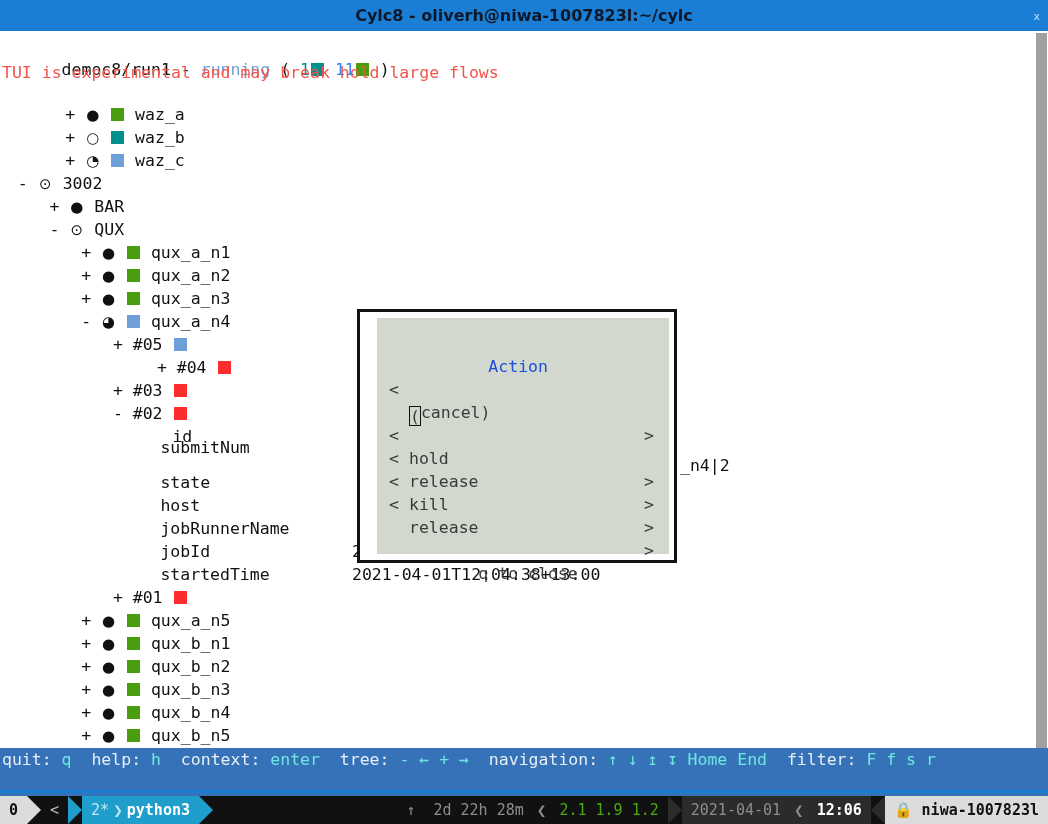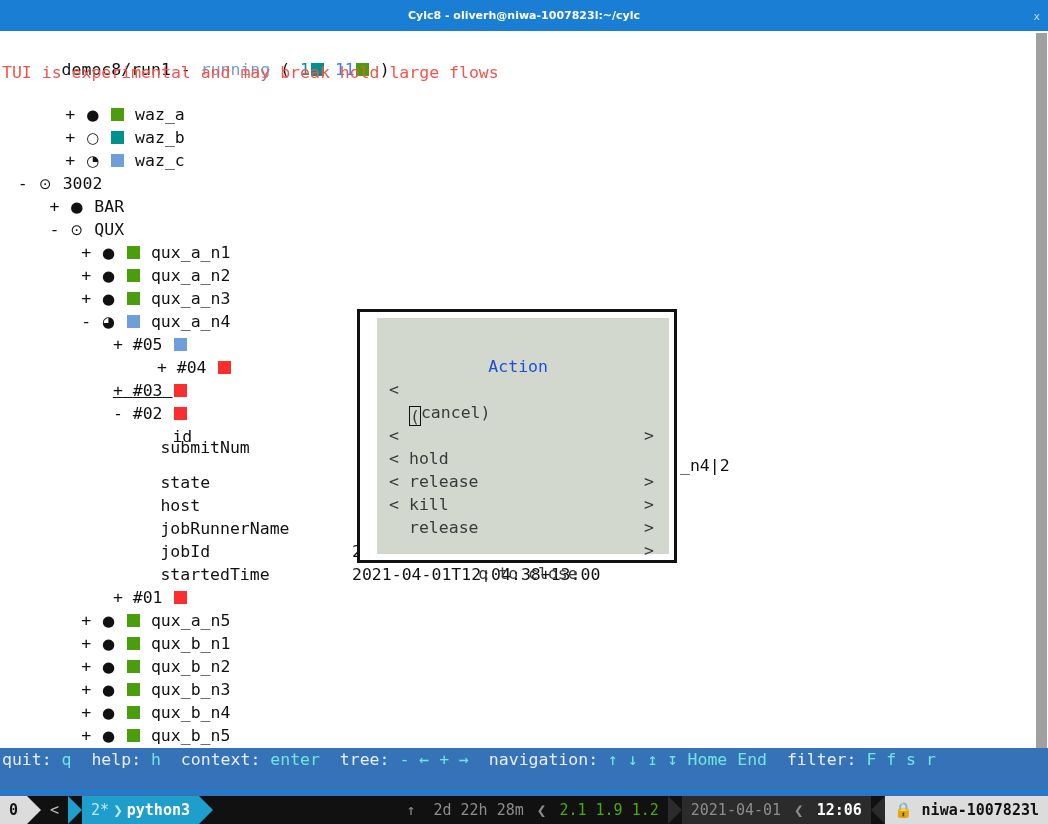--- a/index.html
+++ b/index.html
@@ -23,23 +23,23 @@
     position: absolute;
     left: 0; top: 0;
     width: 1048px;
     height: 31px;
     background: #1a7fd4;
     display: flex;
     align-items: center;
     justify-content: center;
   }
   #titlebar .title-text {
-    color: #ffffff;
+    color: #0f172a;
     font-family: "DejaVu Sans", "Liberation Sans", sans-serif;
-    font-size: 11px;
+    font-size: 16px;
     font-weight: bold;
     letter-spacing: 0px;
   }
   #titlebar .close-x {
     position: absolute;
     right: 8px;
     top: 50%;
     transform: translateY(-50%);
     color: #bcdcf7;
     font-family: "DejaVu Sans", "Liberation Sans", sans-serif;
@@ -252,21 +252,21 @@
         <div class="line" style="top: 118px; left: 65.36px;"><span>+</span> <span class="glyph">◔</span> <span class="sq sq-blue"></span> <span>waz_c</span></div>
         <div class="line" style="top: 141px; left: 17.84px;"><span>-</span> <span class="glyph">⊙</span> <span>3002</span></div>
         <div class="line" style="top: 164px; left: 49.52px;"><span>+</span> <span class="glyph">●</span> <span>BAR</span></div>
         <div class="line" style="top: 187px; left: 49.52px;"><span>-</span> <span class="glyph">⊙</span> <span>QUX</span></div>
         <div class="line" style="top: 210px; left: 81.2px;"><span>+</span> <span class="glyph">●</span> <span class="sq sq-green"></span> <span>qux_a_n1</span></div>
         <div class="line" style="top: 233px; left: 81.2px;"><span>+</span> <span class="glyph">●</span> <span class="sq sq-green"></span> <span>qux_a_n2</span></div>
         <div class="line" style="top: 256px; left: 81.2px;"><span>+</span> <span class="glyph">●</span> <span class="sq sq-green"></span> <span>qux_a_n3</span></div>
         <div class="line" style="top: 279px; left: 81.2px;"><span>-</span> <span class="glyph">◕</span> <span class="sq sq-blue"></span> <span>qux_a_n4</span></div>
         <div class="line" style="top: 302px; left: 112.88px;"><span>+</span> <span>#05</span> <span class="sq sq-blue"></span></div>
         <div class="line" style="top: 325px; left: 112.88px; margin-left: 44px;"><span>+</span> <span>#04</span> <span class="sq sq-red"></span></div>
-        <div class="line" style="top: 348px; left: 112.88px; text-decoration: underline;"><span>+</span> <span>#03</span> <span class="sq sq-red"></span></div>
+        <div class="line" style="top: 348px; left: 112.88px;"><span>+</span> <span>#03</span> <span class="sq sq-red"></span></div>
         <div class="line" style="top: 371px; left: 112.88px;"><span>-</span> <span>#02</span> <span class="sq sq-red"></span></div>
         <div class="line" style="top: 394px; left: 160.4px; margin-left: 12px;"><span>id</span></div>
         <div class="line" style="top: 394px; left: 352px;"></div>
         <div class="line" style="top: 405px; left: 160.4px;"><span>submitNum</span></div>
         <div class="line" style="top: 417px; left: 352px;"></div>
         <div class="line" style="top: 440px; left: 160.4px;"><span>state</span></div>
         <div class="line" style="top: 440px; left: 352px;"></div>
         <div class="line" style="top: 463px; left: 160.4px;"><span>host</span></div>
         <div class="line" style="top: 463px; left: 352px;"></div>
         <div class="line" style="top: 486px; left: 160.4px;"><span>jobRunnerName</span></div>

